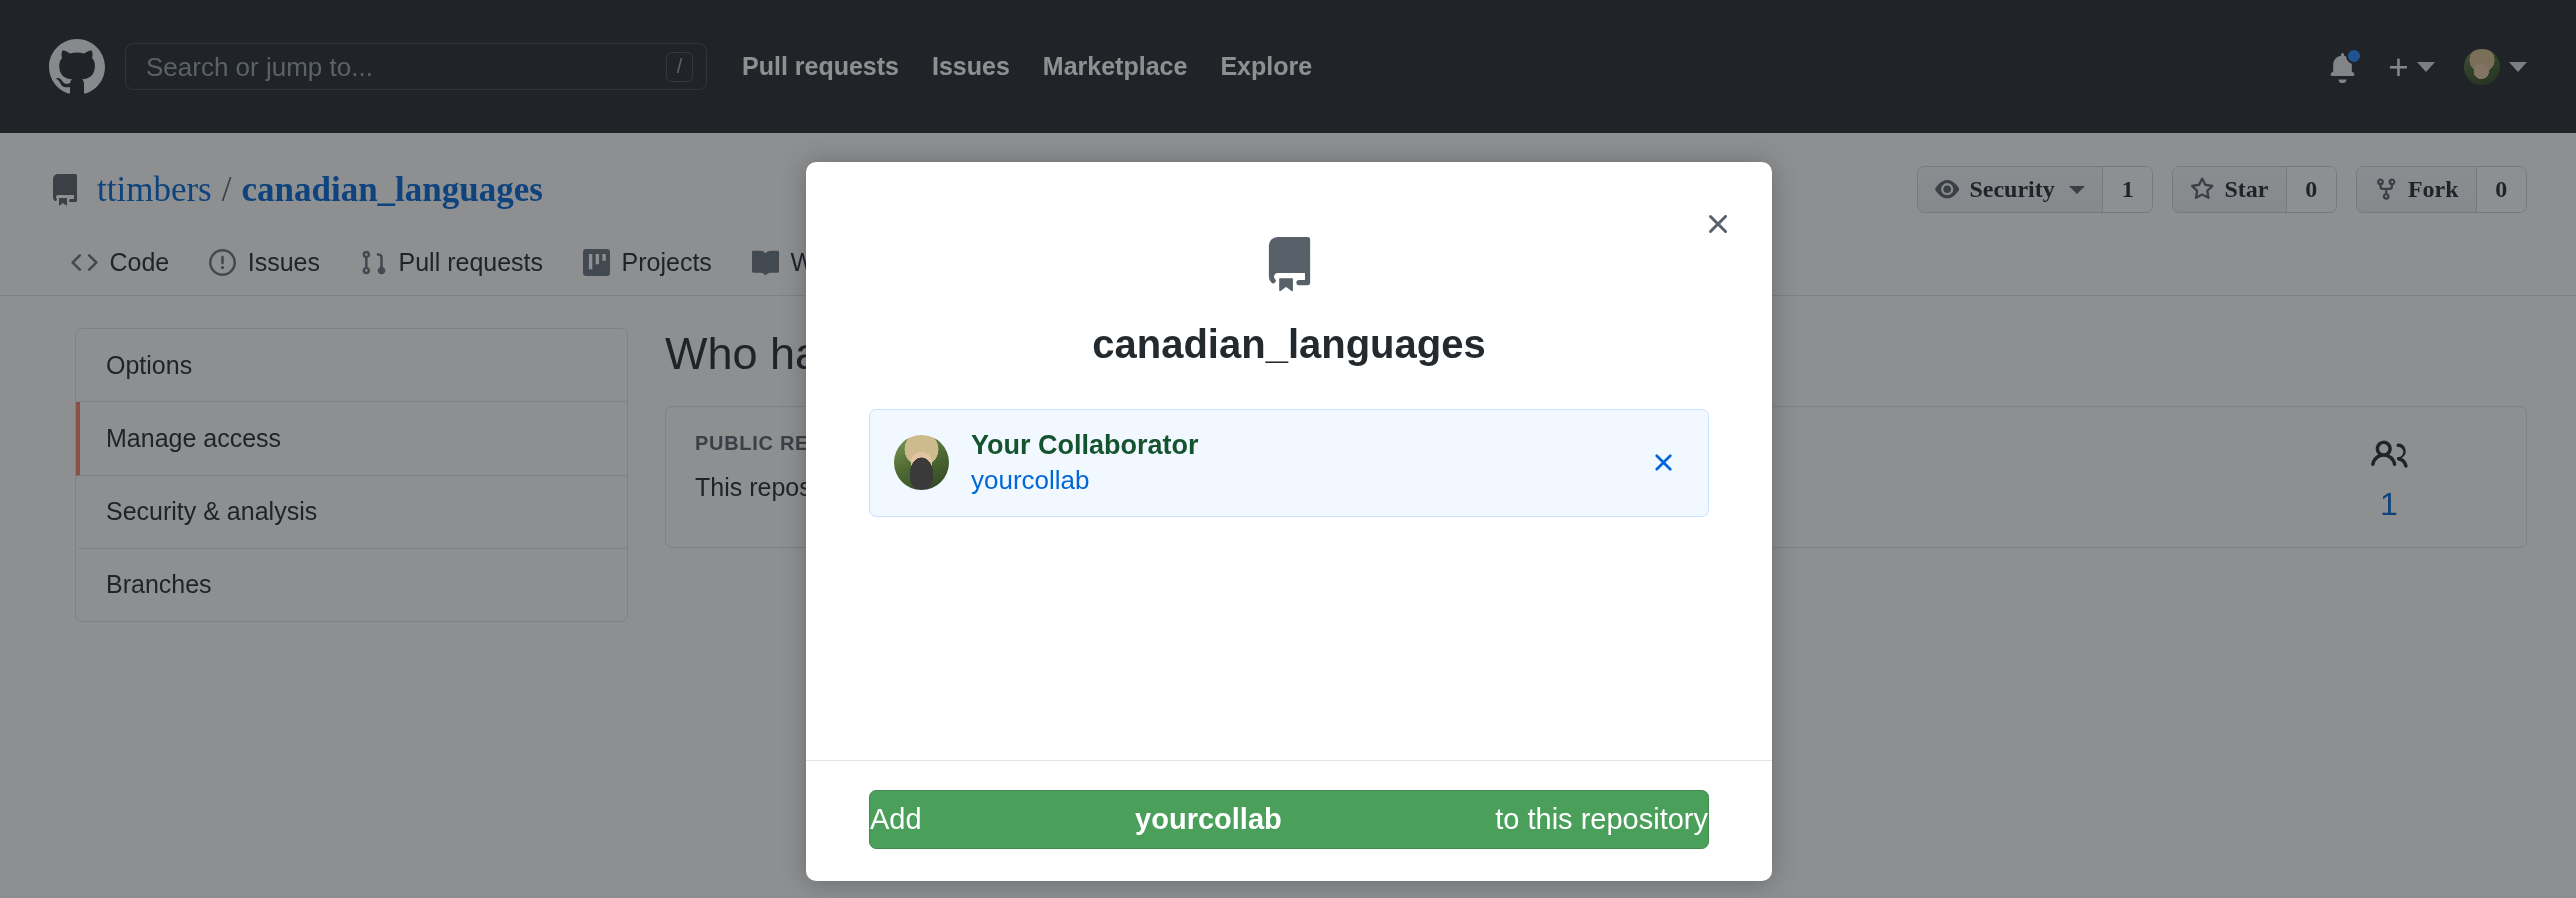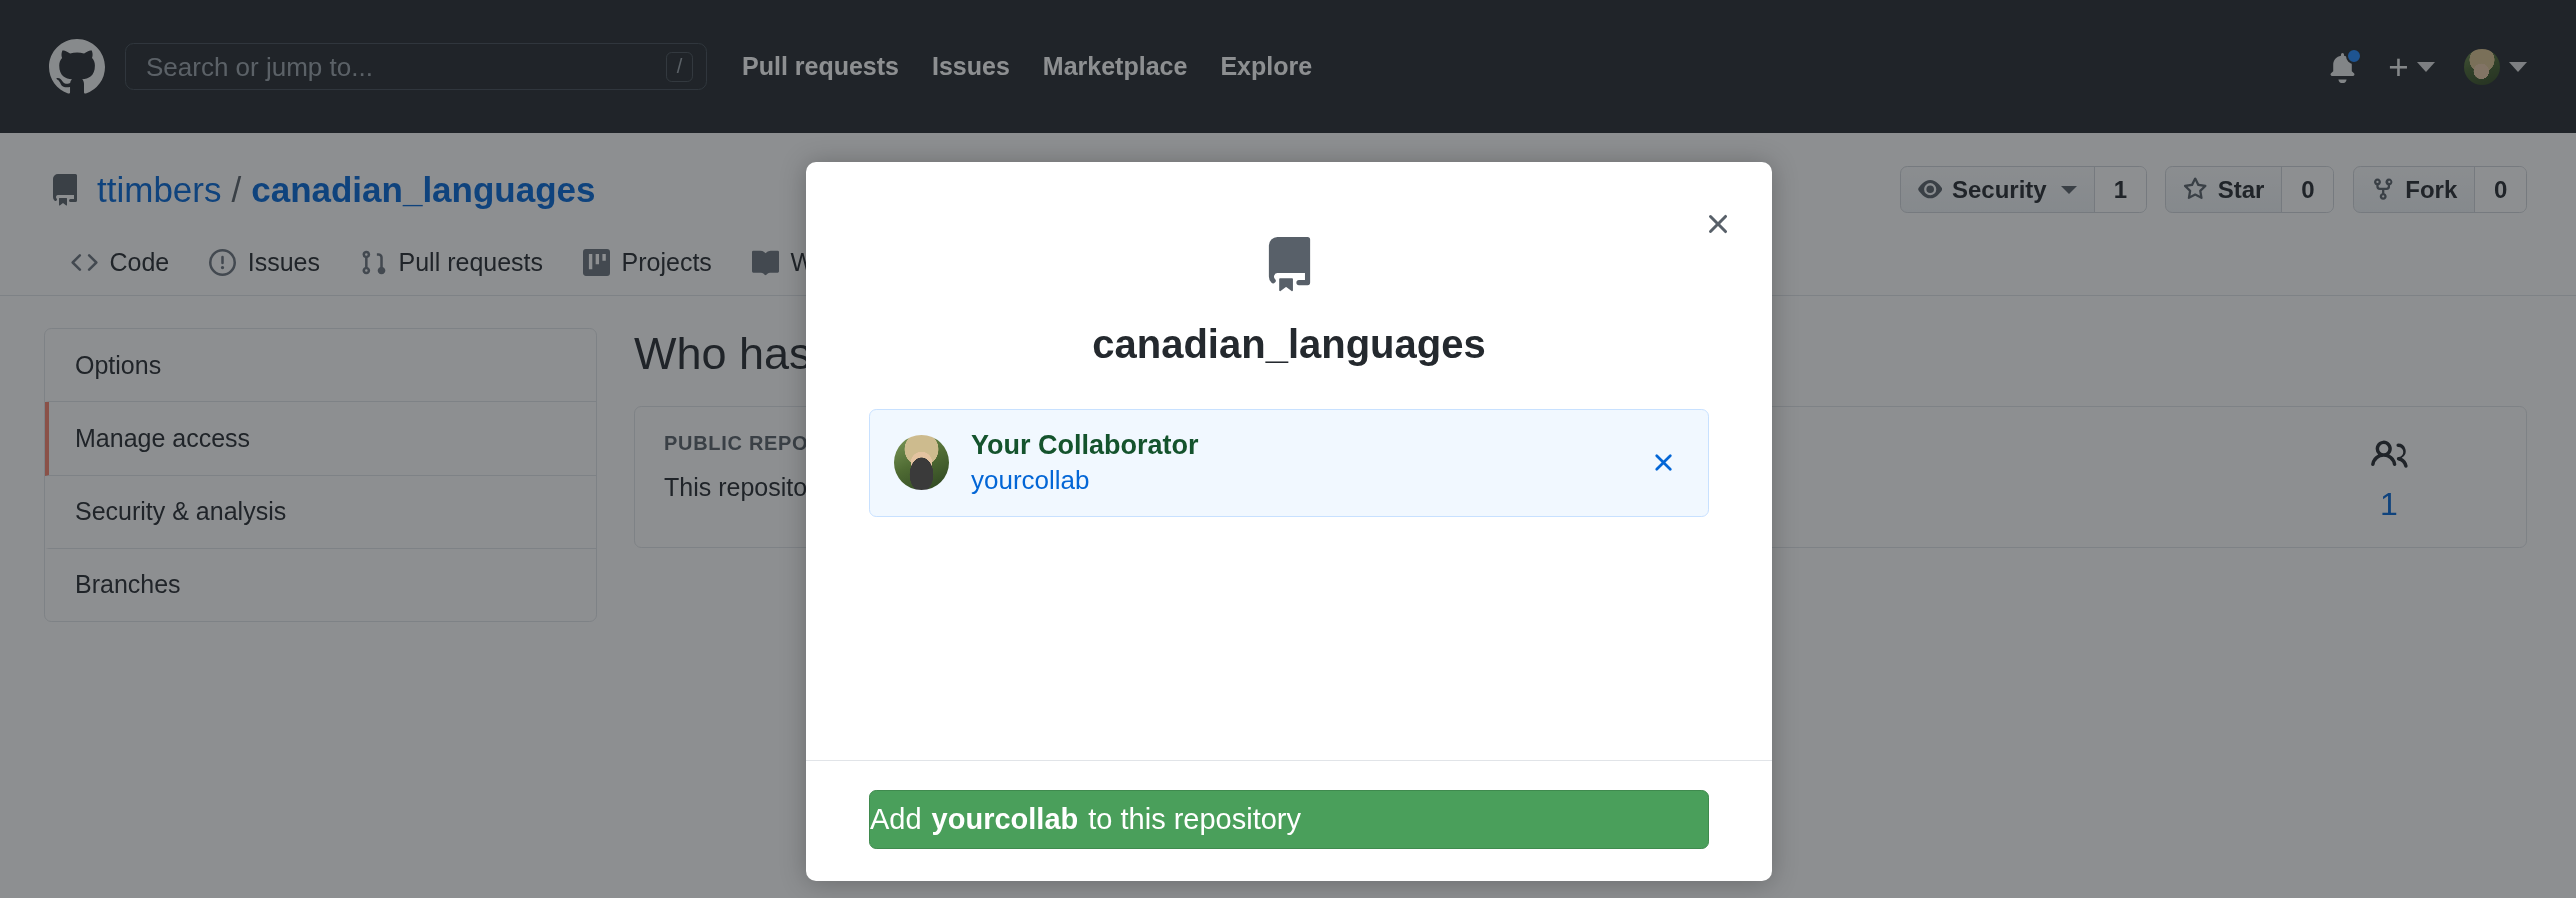--- a/index.html
+++ b/index.html
@@ -94,21 +94,21 @@
     position: relative;
   }
   .flash-text { font-size: 25px; color: #24292e; }
   .flash-close {
     position: absolute; right: 49px; top: 50%; transform: translateY(-50%);
     width: 33px; height: 33px;
   }
   .flash-close svg { width: 33px; height: 33px; fill: #586069; }
 
   
-  .repo-head { padding: 33px 49px 0 49px; background: #fff; }
+  .repo-head { padding: 33px 49px 0 49px; background: #fff; font-family: Liberation Serif, serif; }
   .repo-title-row { display: flex; align-items: center; }
   .repo-icon { width: 32px; height: 32px; margin-right: 16px; flex: 0 0 32px; }
   .repo-icon svg { width: 32px; height: 32px; fill: #586069; display:block; }
   .repo-owner, .repo-name {
     font-size: 35px; color: #0366d6; text-decoration: none;
   }
   .repo-name { font-weight: 600; }
   .repo-slash { font-size: 35px; color: #586069; margin: 0 10px; }
 
   .repo-actions {
@@ -153,21 +153,21 @@
     border-bottom: 4.3px solid transparent;
     margin-bottom: -1.4px;
   }
   .tab svg { width: 27px; height: 27px; fill: #6a737d; flex: 0 0 27px; }
   .tab.active { font-weight: 600; border-bottom-color: #f9826c; }
   .tab.active svg { fill: #24292e; }
 
   
   .settings-body {
     display: flex; gap: 37px;
-    padding: 32px 49px 0 44px;
+    padding: 32px 49px 0 75px;
     background: #fff;
   }
   .side-menu {
     width: 553px; flex: 0 0 553px;
     border: 0.7px solid #e1e4e8; border-radius: 7.2px;
     overflow: hidden;
   }
   .side-item {
     padding: 21.6px 26px;
     font-size: 25px; color: #24292e;
@@ -271,22 +271,22 @@
     margin-top: auto;
     border-top: 0.7px solid #e1e4e8;
     padding: 29px 63px 32px 63px;
   }
   .add-btn {
     width: 100%; height: 59px;
     background: #4a9f5b;
     border: 0.7px solid #3f8a4e;
     border-radius: 7.2px;
     color: #ffffff; font-size: 29px;
-    display: flex; align-items: center; justify-content: flex-start;
-    gap: 0;
+    display: flex; align-items: center; justify-content: space-between;
+    gap: 8px;
   }
   .add-btn b { font-weight: 700; margin: 0 10px; }
 </style>
 </head>
 <body>
 
 <div id="root">
 
   <div id="page">
 

